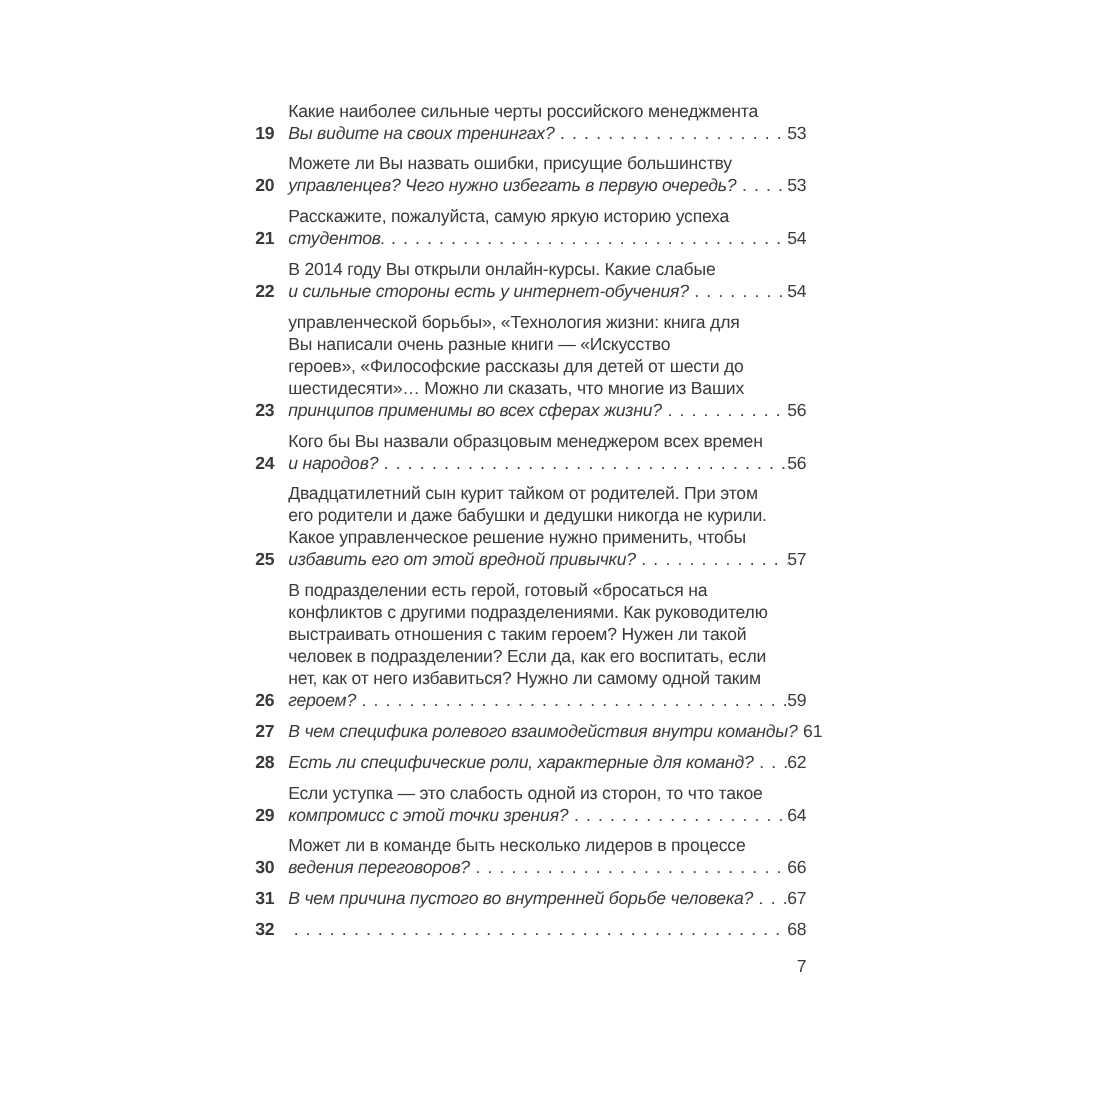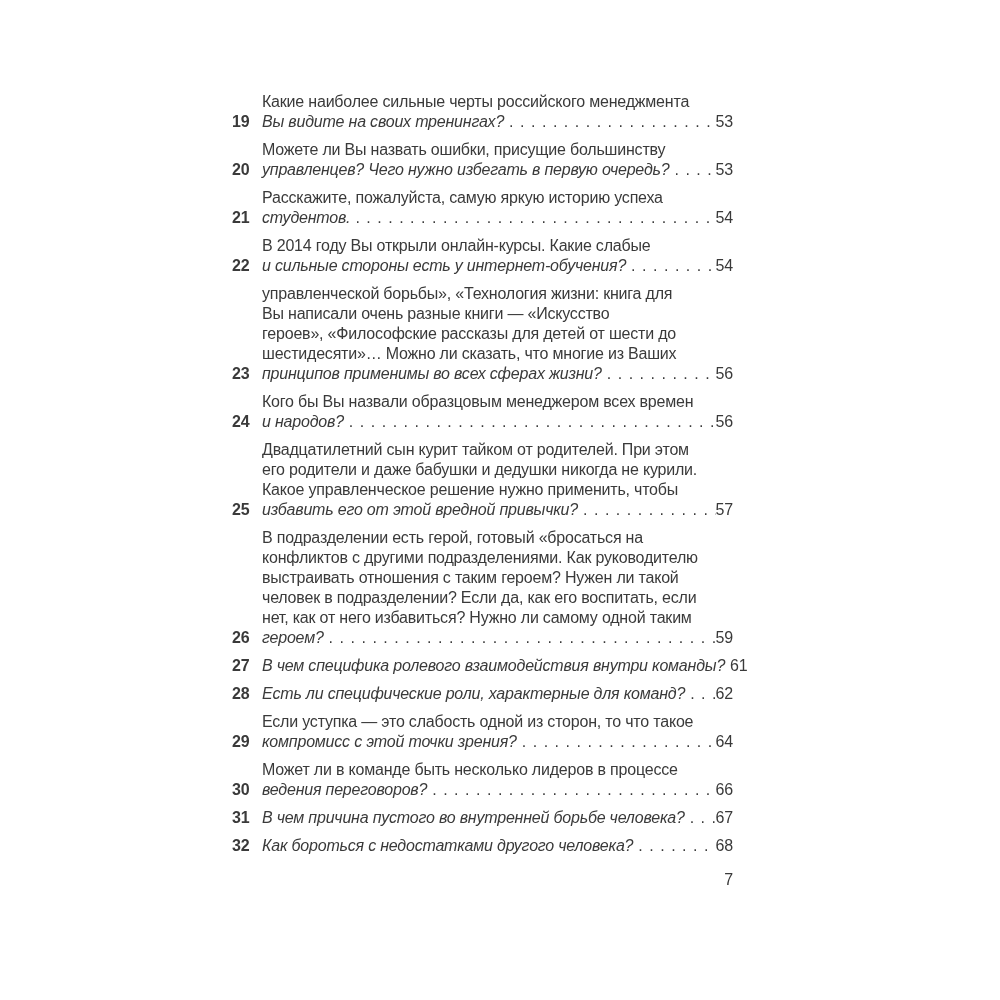--- a/index.html
+++ b/index.html
@@ -215,21 +215,20 @@
             <span class="txt">В чем причина пустого во внутренней борьбе человека?</span>
             <span class="dots">..........................................................................................</span>
             <span class="pagenum">67</span>
           </div>
         </div>
       </div>
       <div class="toc-item">
         <div class="toc-num">32</div>
         <div class="toc-body">
           <div class="toc-lastline">
-            <span class="txt">Как бороться с недостатками другого человека?</span>
             <span class="dots">..........................................................................................</span>
             <span class="pagenum">68</span>
           </div>
         </div>
       </div>
     </div>
   <div class="footer">7</div>
 </div>
 
 </body></html>

